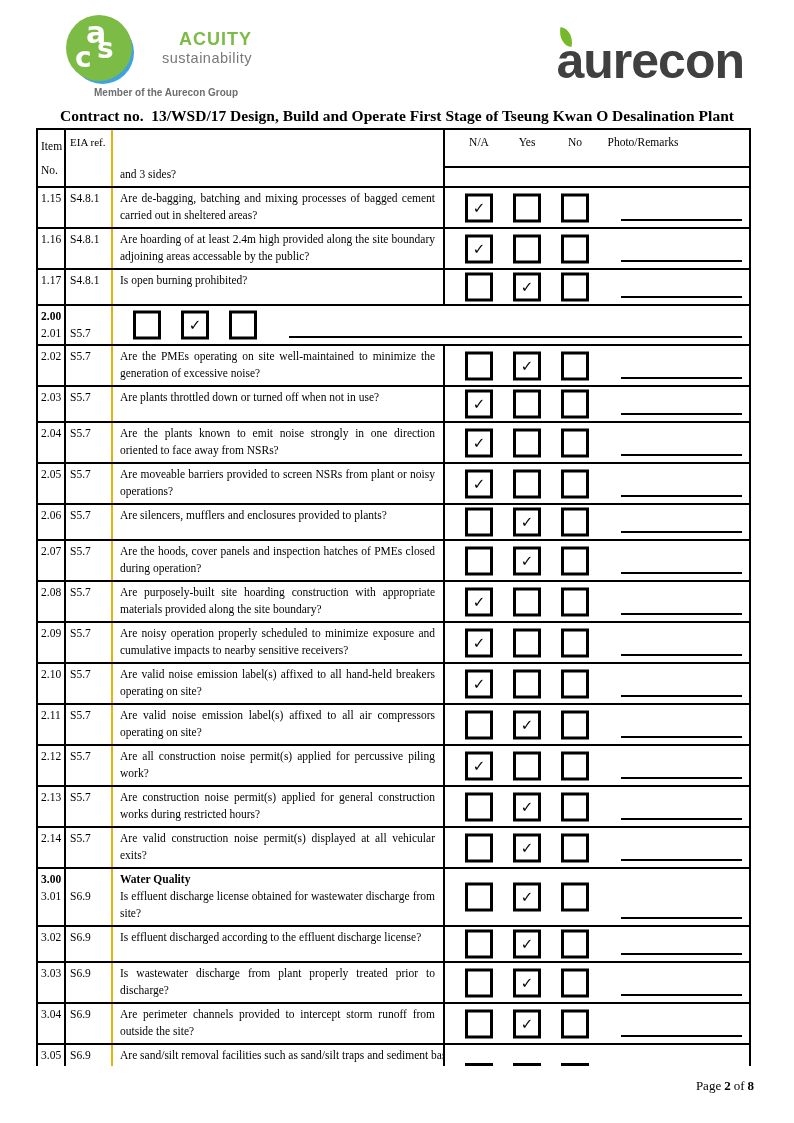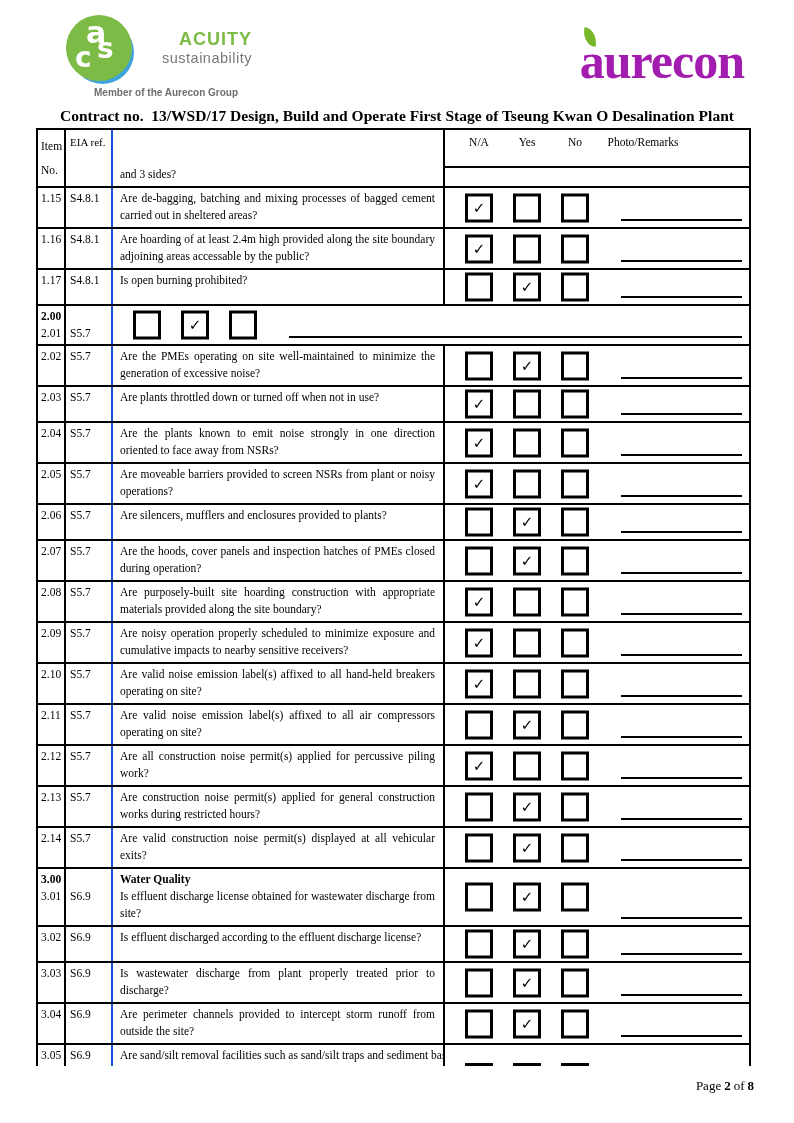--- a/index.html
+++ b/index.html
@@ -30,21 +30,21 @@
   
   .doc-title { position:absolute; top:107px; left:0; width:100%; margin:0; text-align:center;
                font-size:15.5px; font-weight:bold; white-space:pre-wrap; }
 
   
   .checklist-table { position:absolute; top:128px; left:36px; width:715px;
                      border:2px solid #000; border-bottom:none; box-sizing:border-box; font-size:11.5px; }
   .row { display:flex; border-bottom:2px solid #000; min-height:36px; box-sizing:border-box; }
   .cell { box-sizing:border-box; }
   .c-item  { width:28px;  border-right:2px solid #000; padding:2px 0 0 3px; line-height:17px; }
-  .c-ref   { width:47px;  border-right:2px solid #1d4ed8; padding:2px 1px 0 4px; line-height:17px; }
+  .c-ref   { width:47px;  border-right:2px solid #eab308; padding:2px 1px 0 4px; line-height:17px; }
   .c-q     { width:332px; border-right:2px solid #000; padding:2px 8px 3px 7px; line-height:17px;
              text-align:justify; }
   .c-checks{ flex:1; position:relative; }
   .section-title { font-weight:bold; }
   .section-row { min-height:40px; }
   .section-row .item-1 { font-weight:bold; }
   .section-row .c-ref { padding-top:19px; }
 
   .checkbox { position:absolute; top:50%; transform:translateY(-50%); width:22px; height:23px;
               border:3px solid #000; background:#fff; }
@@ -91,21 +91,21 @@
     </div>
     <div class="acuity-text">
       <div class="acuity-name" id="acuityName" style="color: rgb(124, 187, 69);">ACUITY</div>
       <div class="acuity-sub" id="acuitySub" style="color: rgb(119, 120, 123);">sustainability</div>
     </div>
     <div class="acuity-member" id="acuityMember" style="color: rgb(109, 110, 113);">Member of the Aurecon Group</div>
   </div>
 
   <div class="aurecon-logo">
     <span class="aurecon-leaf" id="aureconLeaf" style="background: rgb(118, 184, 42);"></span>
-    <span class="aurecon-name" id="aureconName" style="color: #a21caf; font-family: Liberation Serif, serif;">aurecon</span>
+    <span class="aurecon-name" id="aureconName" style="color: #404040;">aurecon</span>
   </div>
 
   <h1 class="doc-title">Contract no.  13/WSD/17 Design, Build and Operate First Stage of Tseung Kwan O Desalination Plant</h1>
 
   <div class="checklist-table">
 
     <div class="row header-row">
       <div class="cell c-item">
         <div>Item</div>
         <div>No.</div>

